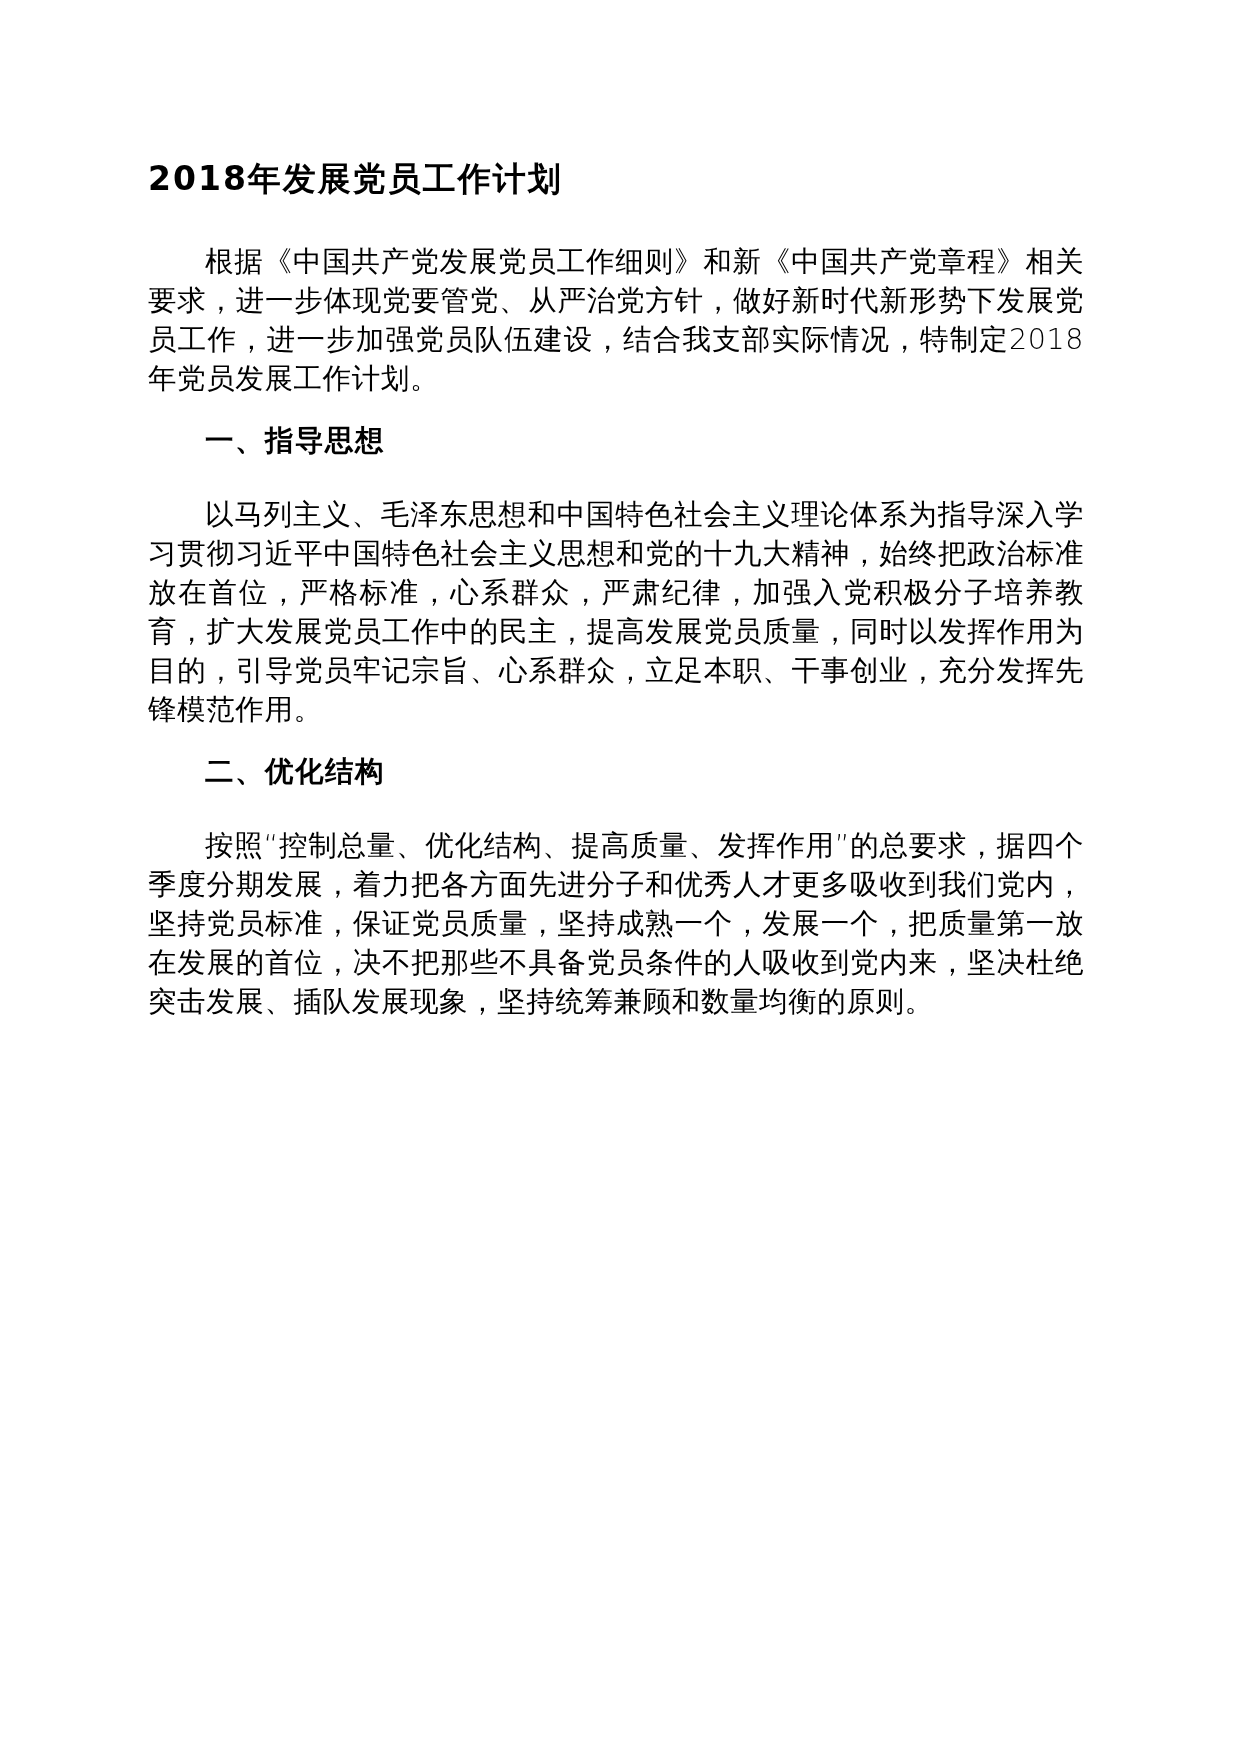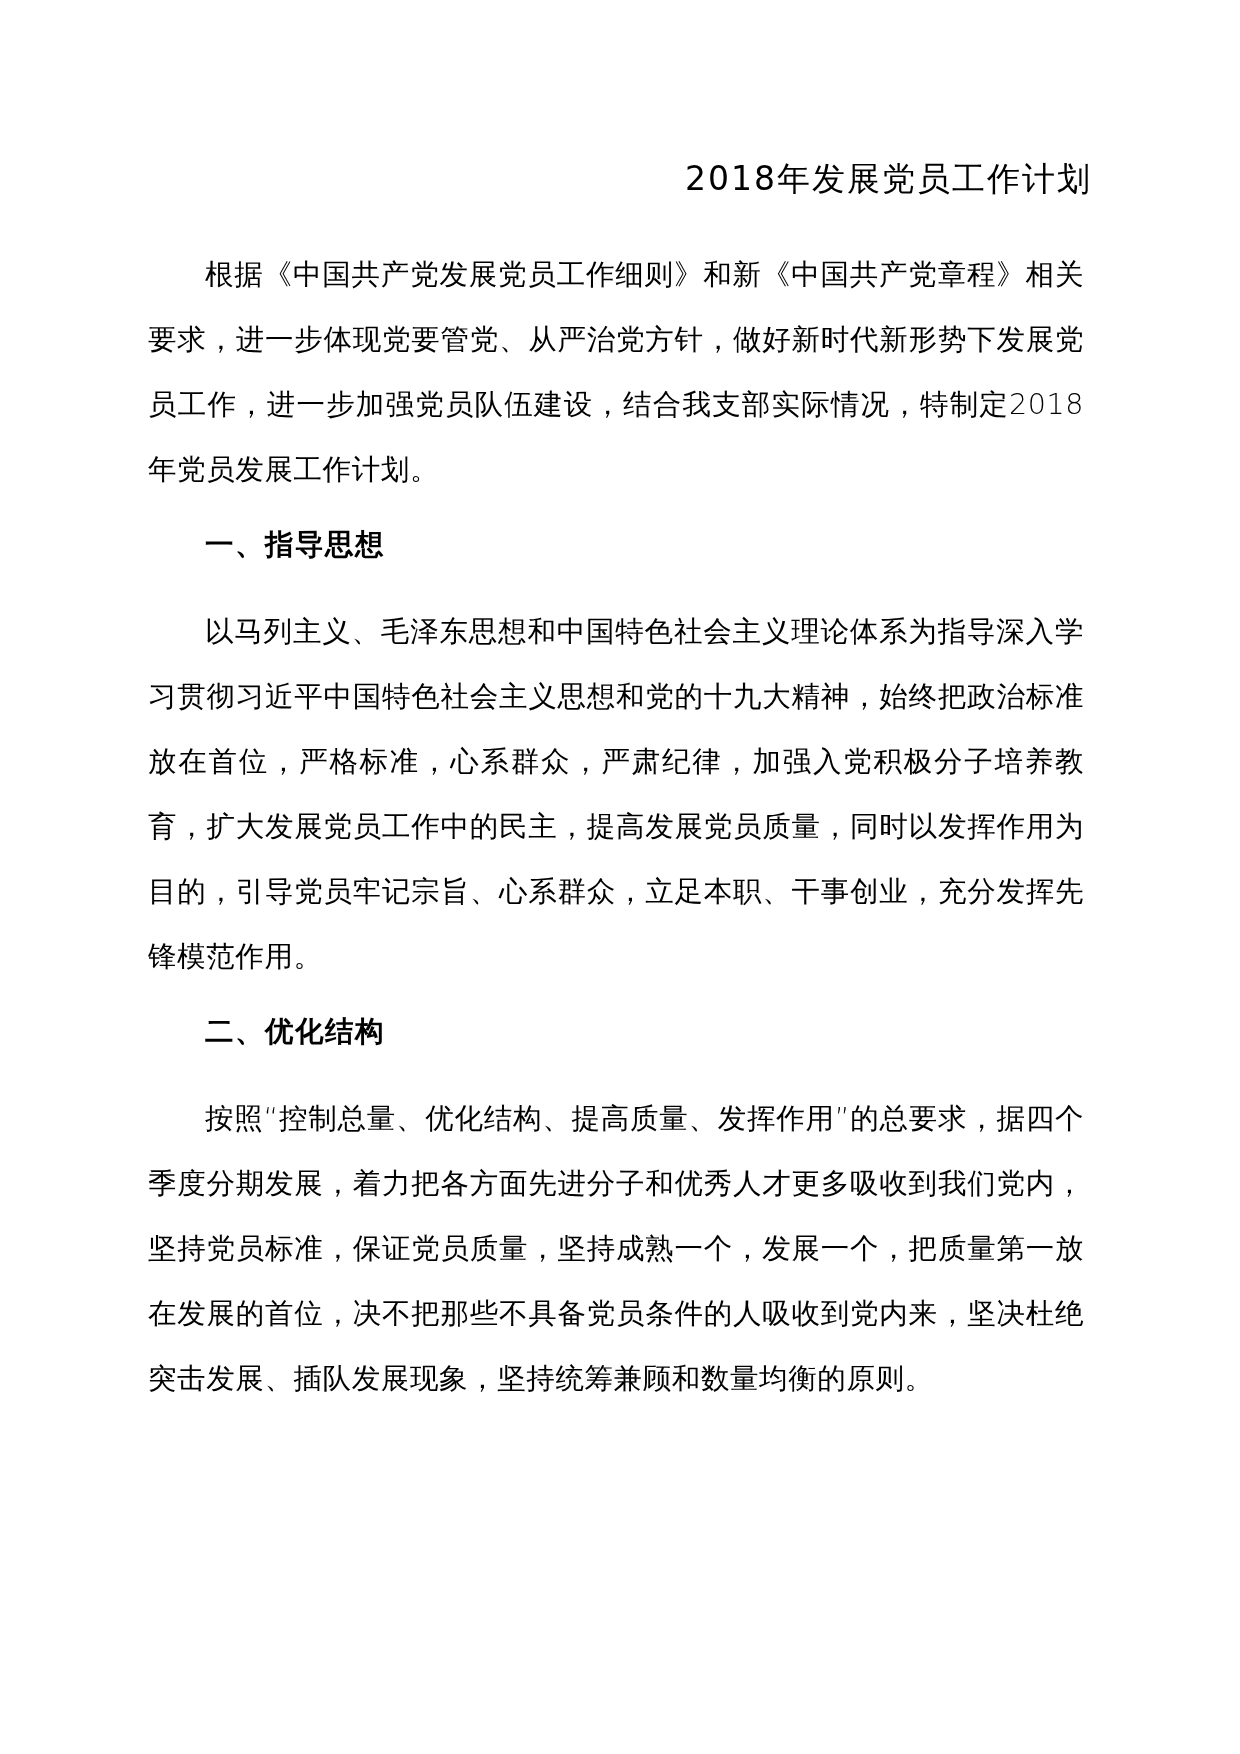--- a/index.html
+++ b/index.html
@@ -15,31 +15,31 @@
     overflow: hidden;
   }
   .page {
     box-sizing: border-box;
     width: 1240px;
     height: 1754px;
     padding: 118px 148px 0 148px;
     background: #ffffff;
   }
   .doc-title {
-    text-align: right;
+    text-align: left;
     font-family: "DejaVu Sans", "Liberation Sans", sans-serif;
-    font-weight: normal;
+    font-weight: bold;
     font-size: 33px;
     letter-spacing: 2px;
     margin: 38px 0 0 0;
     line-height: 1.4;
   }
   .para {
     font-size: 28.5px;
-    line-height: 65px;
+    line-height: 39px;
     text-align: justify;
     text-justify: inter-ideograph;
     text-indent: 2em;
     margin: 26px 8px 0 0;
     letter-spacing: 0.6px;
     font-family: "DejaVu Sans", "Liberation Sans", sans-serif;
     font-weight: 350;
   }
   .para-first {
     margin-top: 40px;

